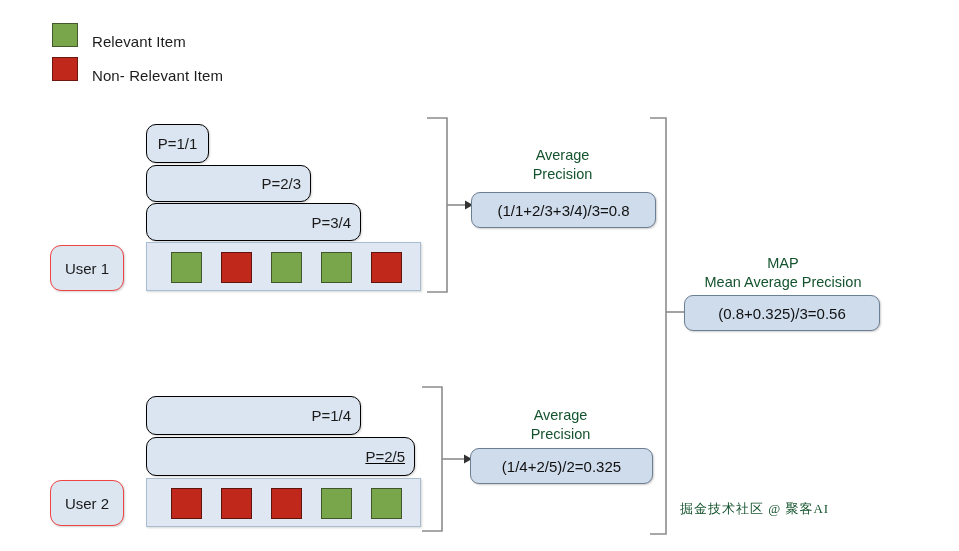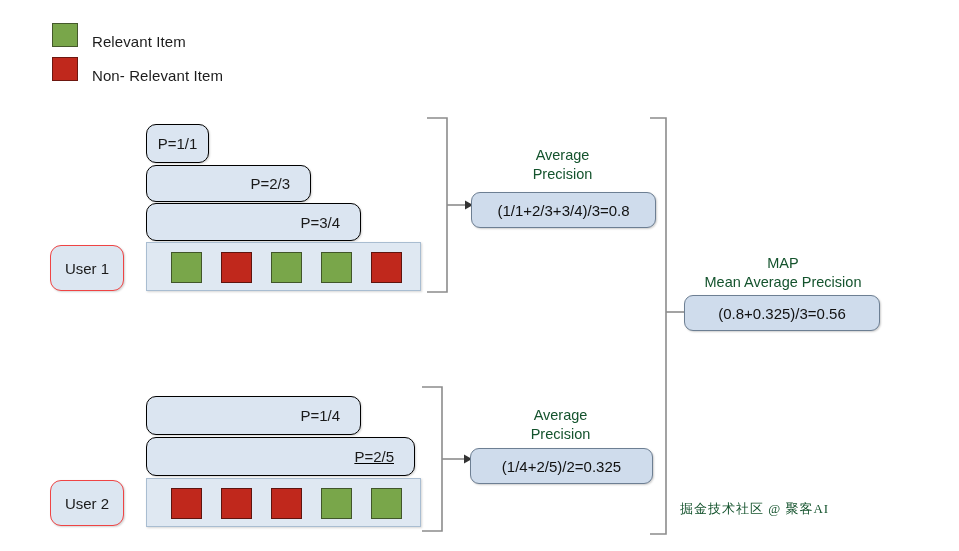--- a/index.html
+++ b/index.html
@@ -43,21 +43,21 @@
     border: 1px solid #000000;
     border-radius: 10px;
     box-shadow: 1px 1px 2px rgba(0,0,0,.16);
     display: flex;
     align-items: center;
     justify-content: flex-end;
   }
   .bar-label {
     font-size: 15px;
     color: #1a1a1a;
-    padding-right: 20px;
+    padding-right: 9px;
     white-space: nowrap;
   }
   .bar.first .bar-label { padding-right: 0; }
   .bar.first { justify-content: center; }
 
   
   .itemrow {
     position: absolute;
     box-sizing: border-box;
     background: #dfe8f2;

